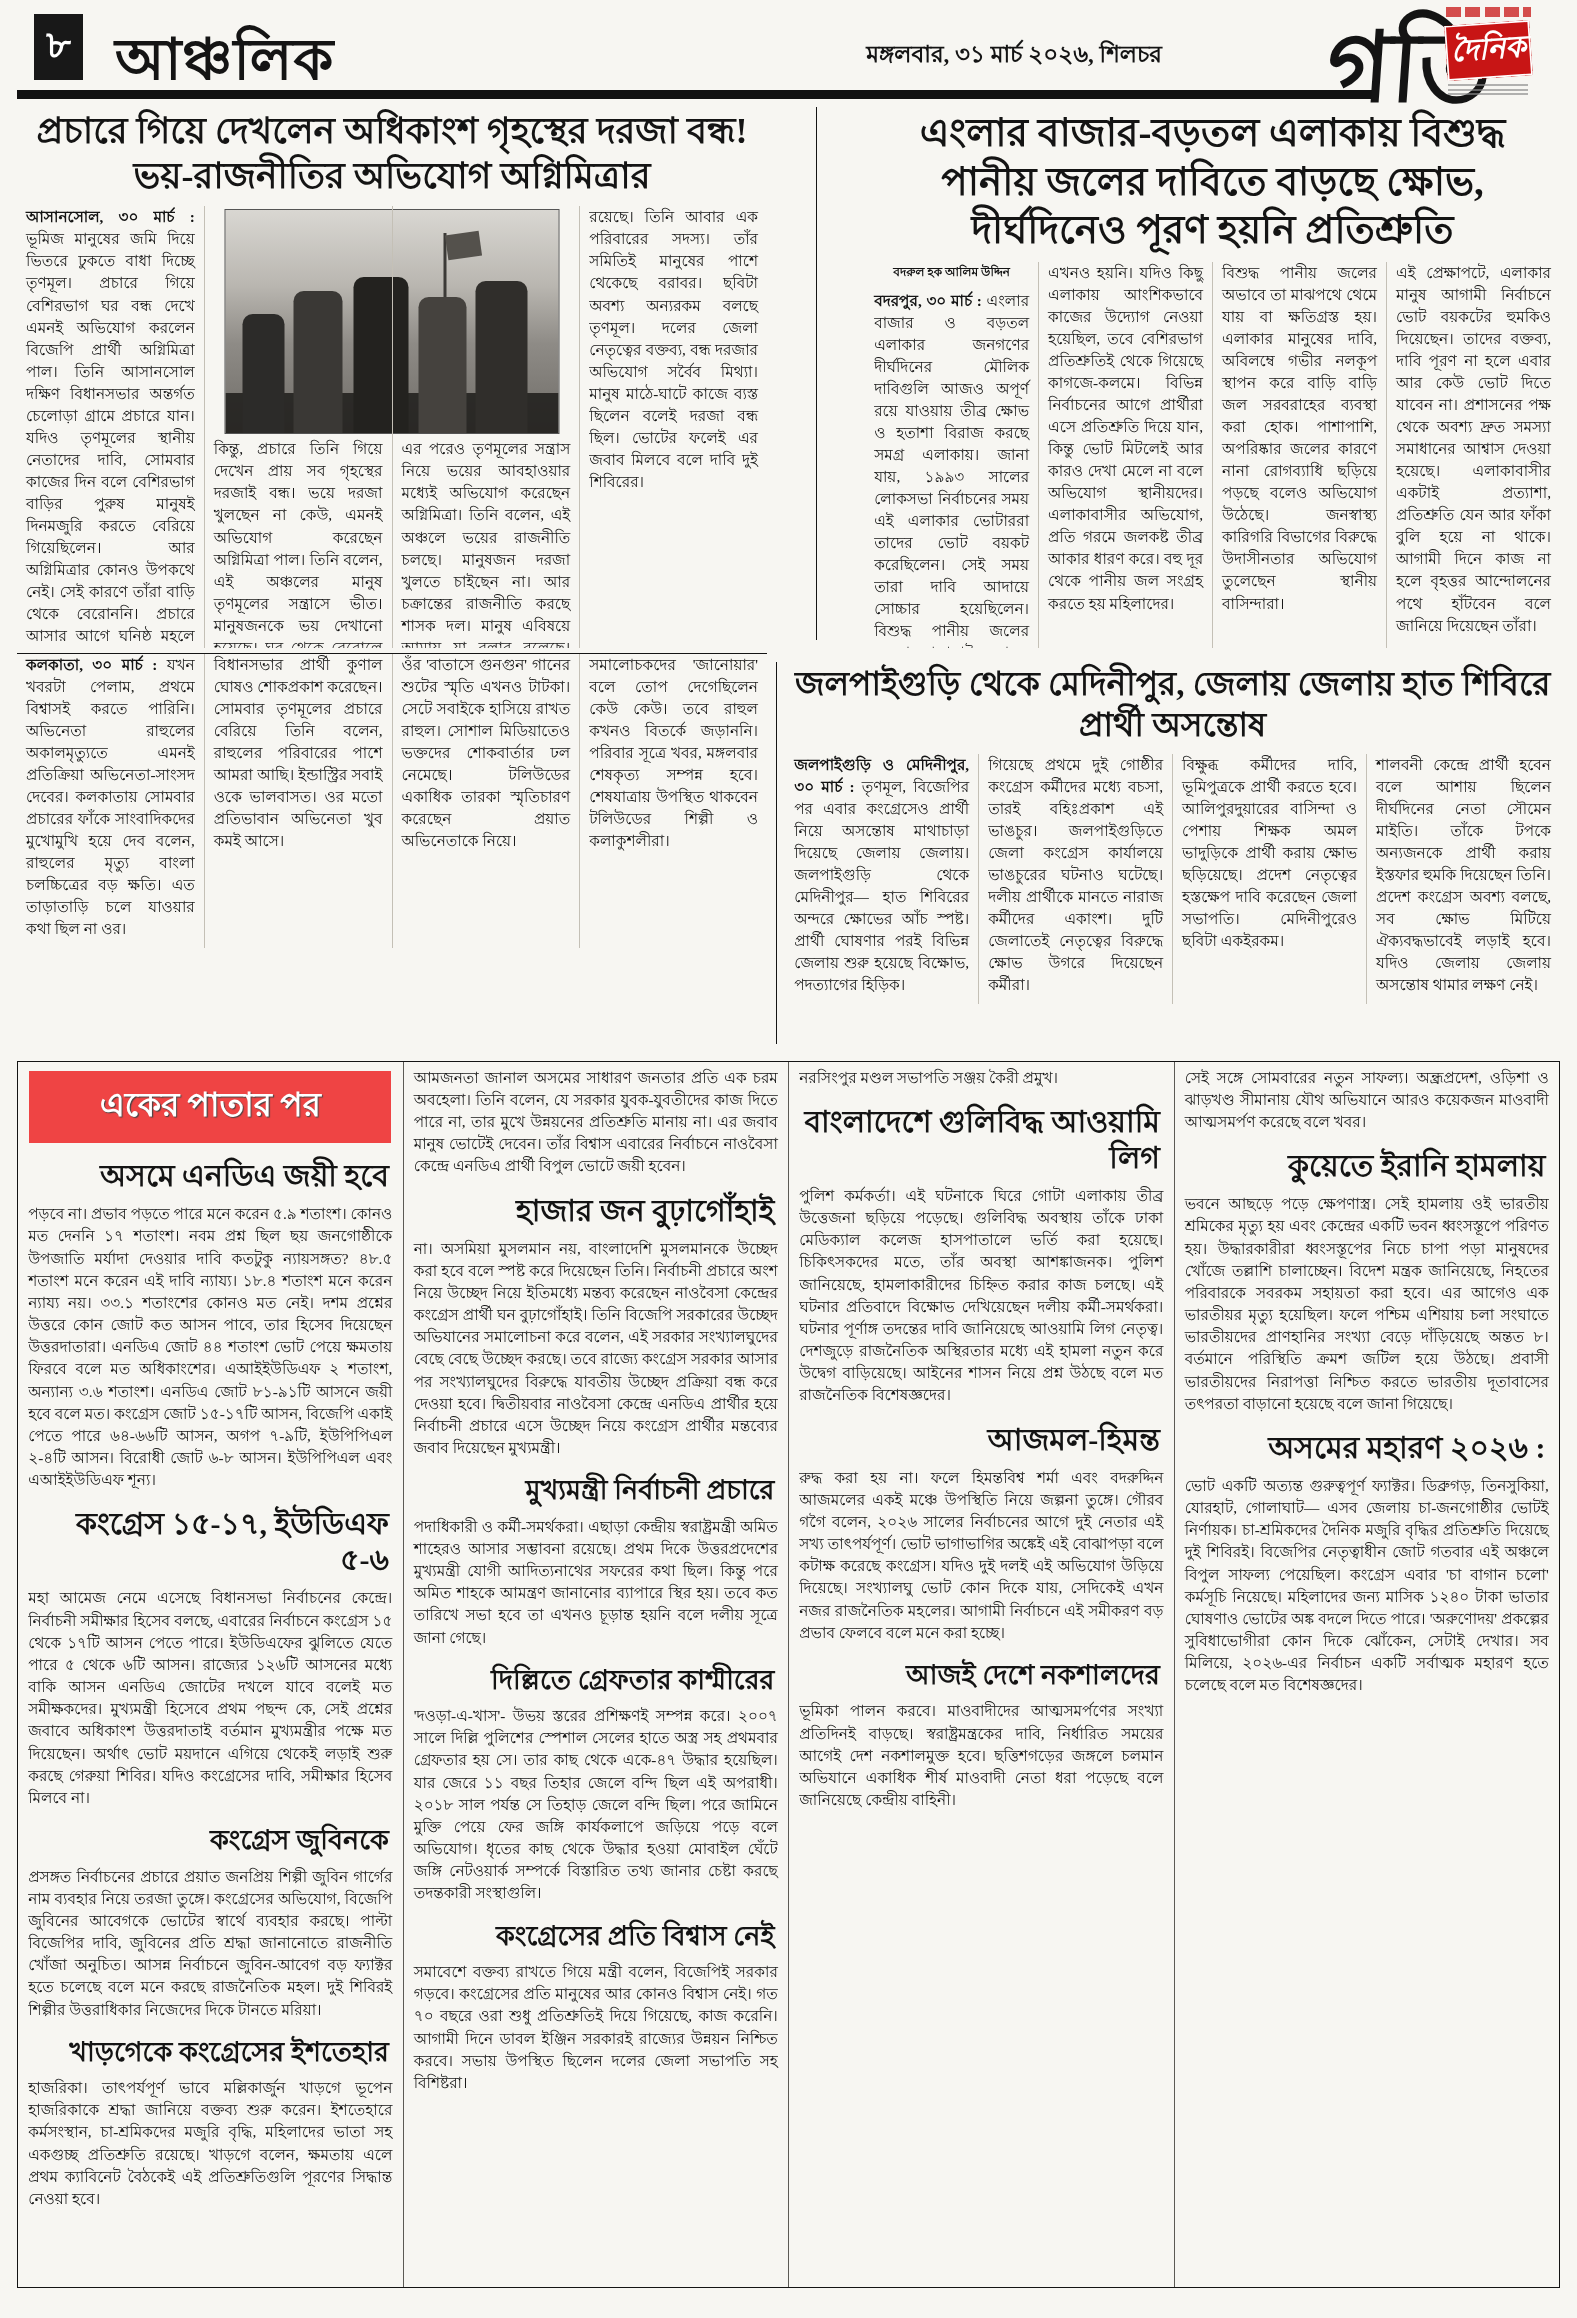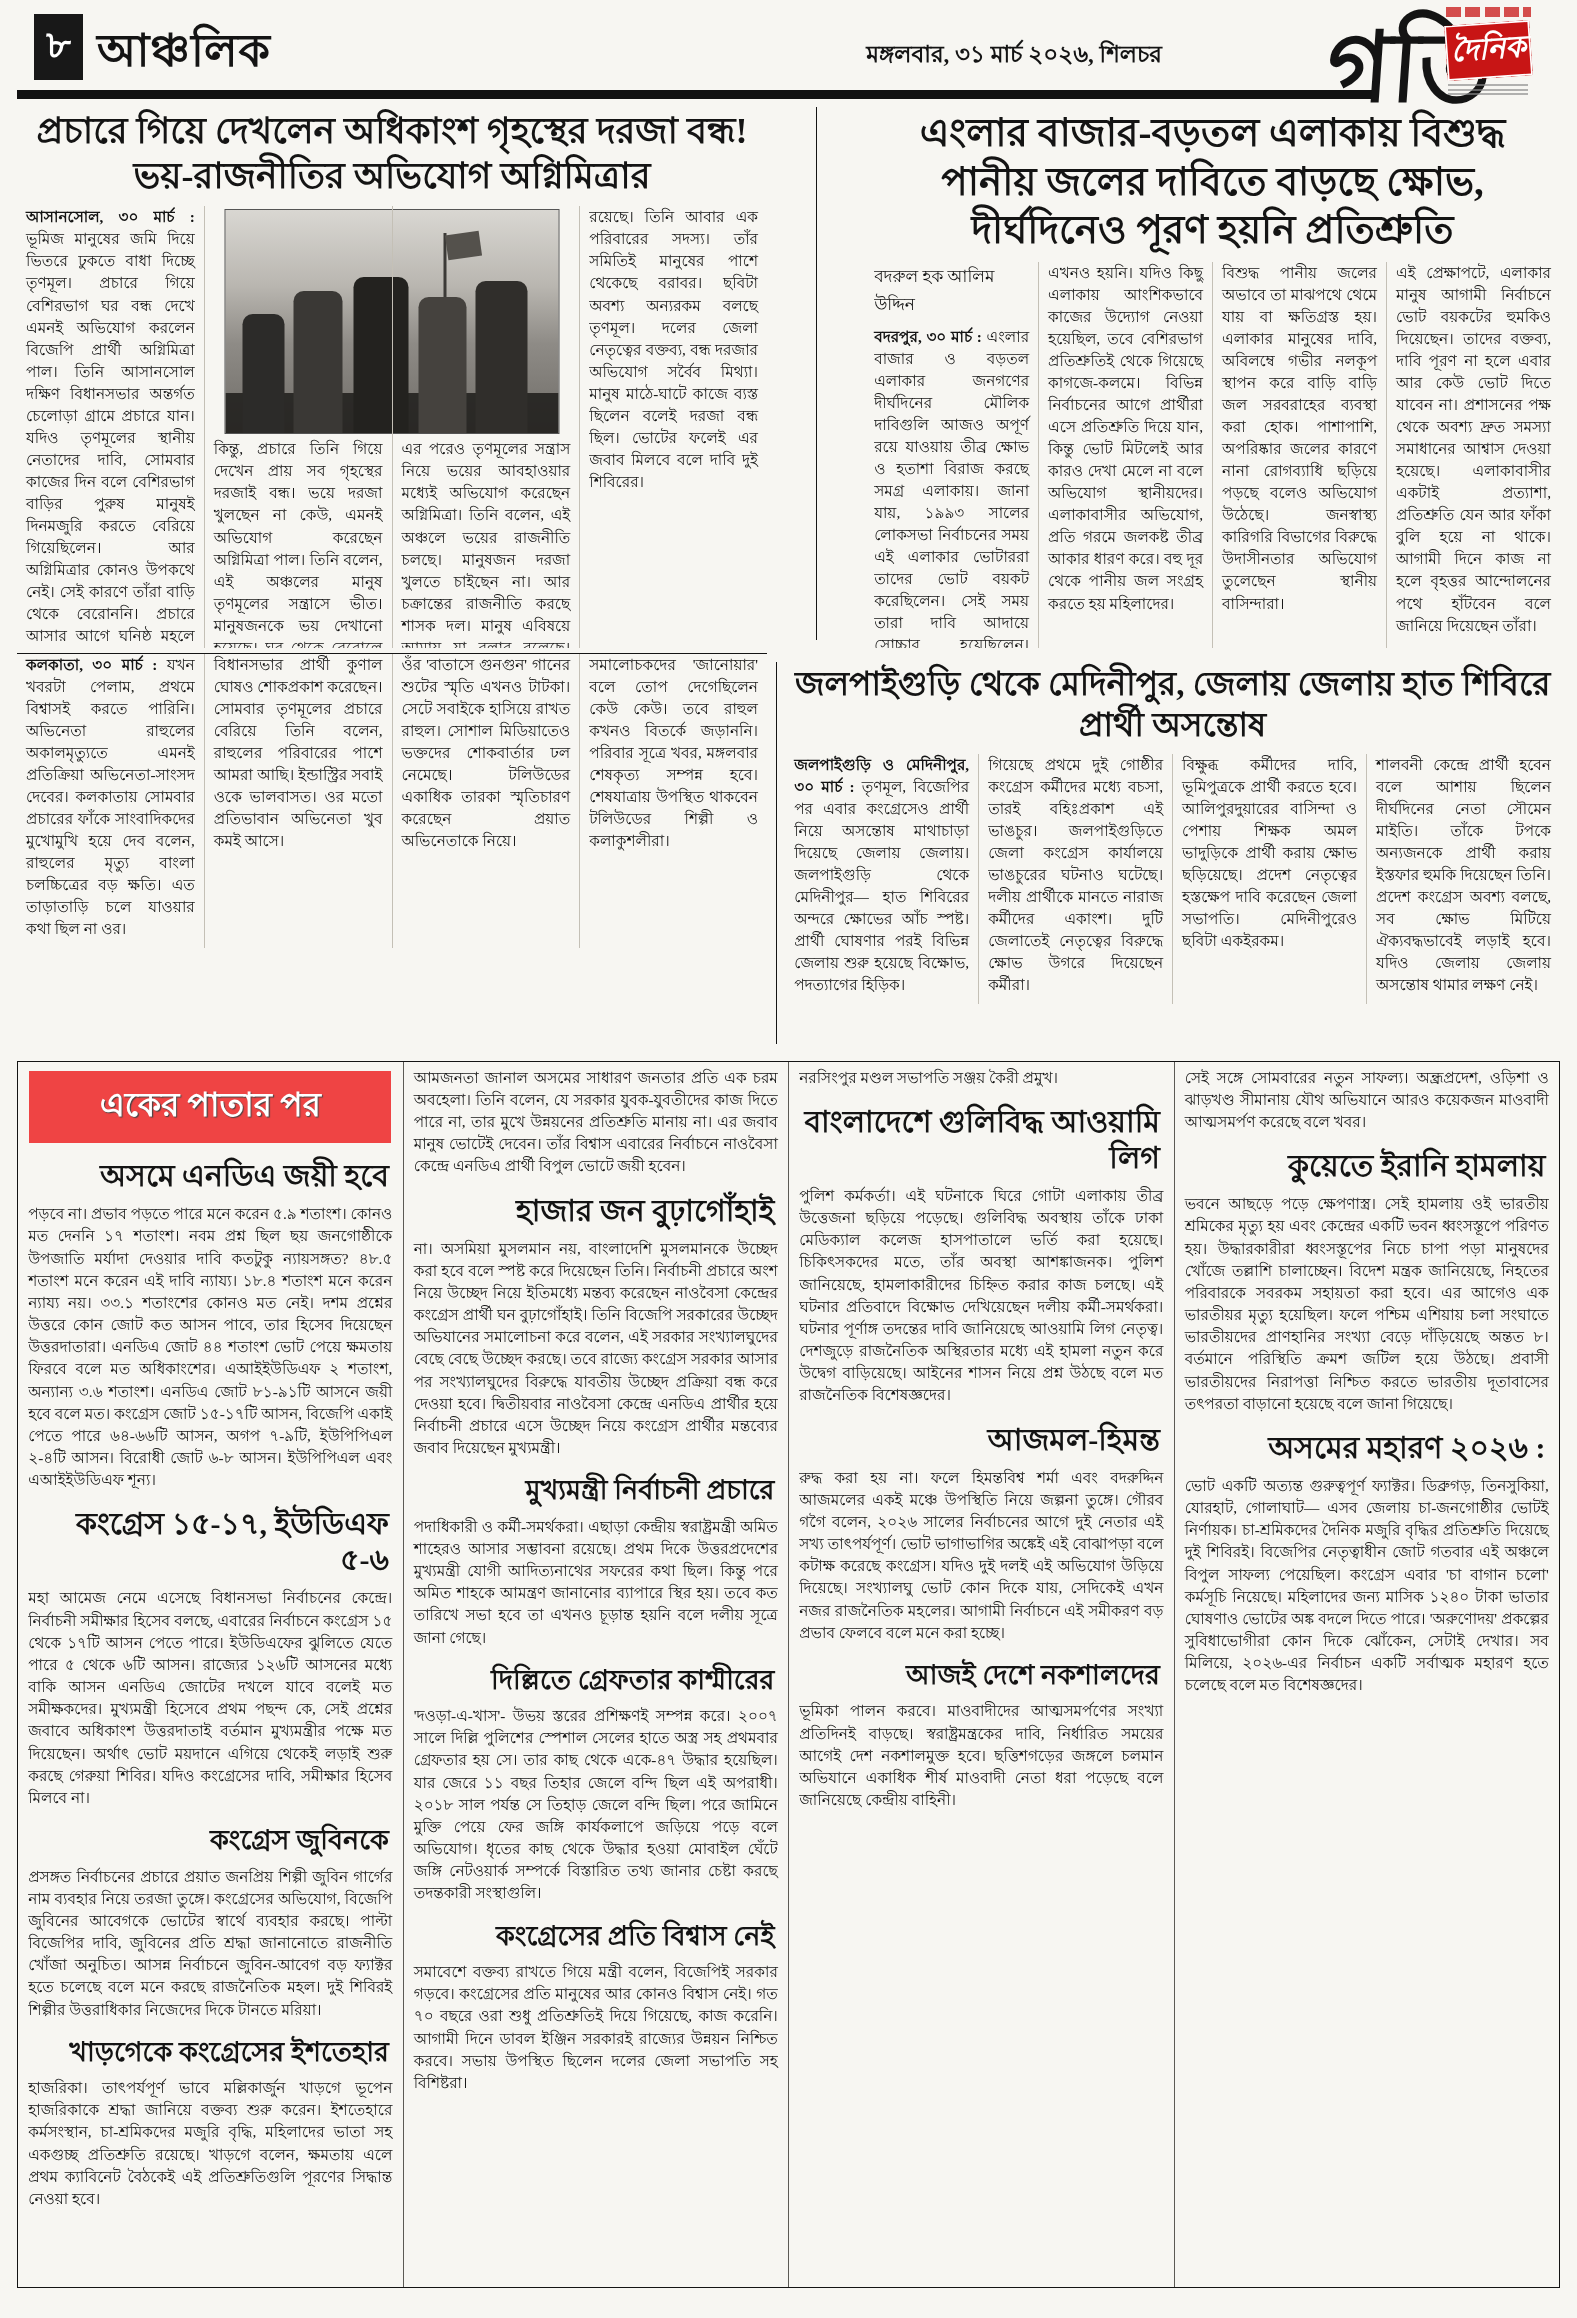--- a/index.html
+++ b/index.html
@@ -9,21 +9,21 @@
     font-family:"Liberation Serif","DejaVu Serif",serif;
   }
   .page{position:relative;width:1543px;margin:0 auto;padding:0 17px;}
   
   .masthead{position:relative;height:90px;}
   .pagenum{
     position:absolute;left:17px;top:13.6px;width:49px;height:66px;
     background:#181818;color:#fff;display:flex;align-items:center;justify-content:center;
     font-size:38px;font-weight:bold;
   }
-  .section-title{position:absolute;left:80px;top:16px;font-size:45px;font-weight:bold;letter-spacing:1.1px;}
+  .section-title{position:absolute;left:98px;top:16px;font-size:57px;font-weight:bold;letter-spacing:1.1px;}
   .issue-date{position:absolute;right:398px;top:36px;font-size:23px;font-weight:bold;}
   .logo{position:absolute;right:5.7px;top:1.1px;width:227px;height:97px;}
   .logo-main{position:absolute;left:0;top:-8px;font-size:97px;font-weight:bold;transform:skewX(-4deg);}
   .logo-box{
     position:absolute;right:23px;top:21.6px;width:85px;height:55px;background:#c81515;
     color:#fff;display:flex;align-items:center;justify-content:center;
     font-size:30px;font-weight:bold;font-style:italic;transform:rotate(-4deg);
     box-shadow:0 0 0 1.7px #fff inset;
   }
   .logo-tag{position:absolute;right:23px;top:5.7px;width:85px;height:10.2px;background:repeating-linear-gradient(90deg,#c81515 0 15px,transparent 15px 19.3px);opacity:.75;}
@@ -32,21 +32,21 @@
   .masthead-rule{height:9px;background:#121212;margin-right:188px;}
   
   .row{display:flex;align-items:stretch;}
   .vrule{width:1.7px;background:#151515;margin:8px 9px;}
   .headline{font-weight:bold;text-align:center;line-height:1.24;margin:10.2px 5.7px 8px;}
   .cols{display:flex;gap:0;position:relative;}
   .col{flex:1 1 0;padding:0 9px;text-align:justify;}
   .col + .col{border-left:0.6px solid #c4c0b6;}
   .col p{margin:0 0 8px;font-size:15.3px;line-height:1.44;}
   .dateline{font-weight:bold;}
-  .byline{font-weight:normal;text-align:left;font-size:17px;margin:1.1px 0 6.8px;}
+  .byline{font-weight:bold;text-align:center;font-size:12px;margin:1.1px 0 6.8px;}
   
   .a1-body{position:relative;}
   .a1-photo{
     position:absolute;left:50%;transform:translateX(-50%);top:2.3px;width:333px;height:223px;
     background:linear-gradient(180deg,#d9d7d2 0%,#b9b6b0 34%,#8e8b86 60%,#6f6c67 100%);
     overflow:hidden;border:0.6px solid #555;
   }
   .a1-photo .fig{position:absolute;bottom:0;background:#2c2b29;border-radius:10.2px 10.2px 0 0;}
   .a1-photo .fig.f1{left:17px;width:42px;height:119px;}
   .a1-photo .fig.f2{left:68px;width:49px;height:142px;background:#3a3835;}

